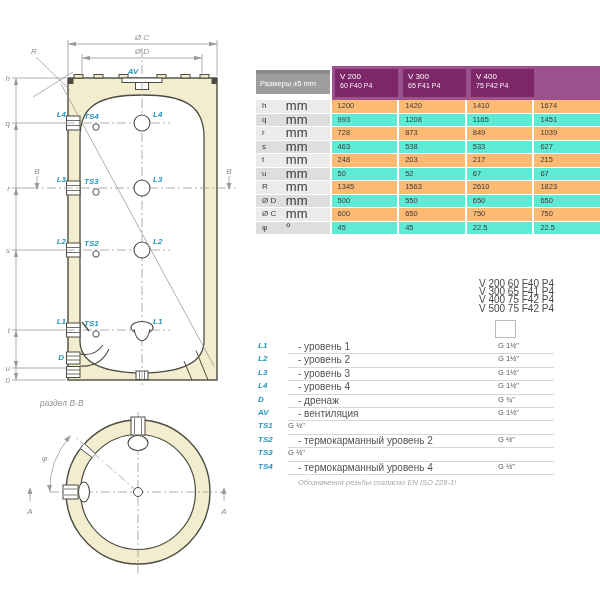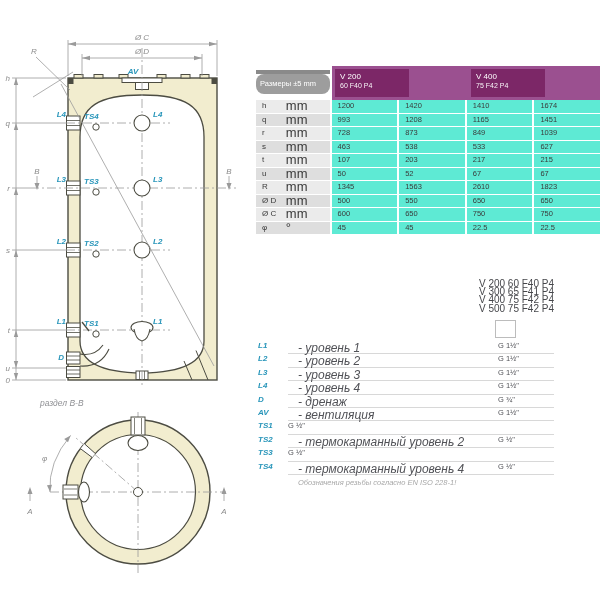--- a/index.html
+++ b/index.html
@@ -7,46 +7,46 @@
           font-family:"Liberation Sans",sans-serif;}
   svg{position:absolute;left:0;top:0;}
   .dimtxt{font:italic 8px "Liberation Sans",sans-serif;fill:#8c8c8c;}
   .porttxt{font:italic bold 8px "Liberation Sans",sans-serif;fill:#2996ba;}
   .sectxt{font:italic 8.5px "Liberation Sans",sans-serif;fill:#8f9094;}
 
   
   #dimtable{position:absolute;left:256px;top:66px;width:344px;height:170px;}
   .corner-strip{position:absolute;left:0;top:4px;width:74px;height:4px;background:#8a8a8a;}
   .corner-cell{position:absolute;left:0;top:8px;width:74px;height:20px;background:#9d9d9d;
-               color:#fff;font-size:7.5px;line-height:20px;padding-left:4px;box-sizing:border-box;border-radius:8px;}
+               color:#fff;font-size:7.5px;line-height:20px;padding-left:4px;box-sizing:border-box;}
   .hdr-band{position:absolute;left:76px;top:0;width:268px;height:34px;background:#9b5090;}
-  .hdr-cell{position:absolute;top:3px;height:28px;width:74px;background:#7c2767;color:#ffffff;
+  .hdr-cell{position:absolute;top:3px;height:28px;width:63px;background:#7c2767;color:#ffffff;
             padding:3px 0 0 5px;box-sizing:border-box;}
   .hdr-cell .l1{font-size:8px;line-height:9px;}
   .hdr-cell .l2{font-size:7px;line-height:9px;opacity:.95;}
   .rows{position:absolute;left:0;top:34px;width:344px;}
   .trow{display:flex;height:12.5px;margin-bottom:1.06px;}
   .c-param{width:30px;padding-left:6px;box-sizing:border-box;font-size:8px;color:#3a3a3a;line-height:12.5px;}
   .c-unit{width:44px;font-size:13px;color:#3a3a3a;line-height:12.5px;}
   .c-val{width:66px;margin-left:2px;padding-left:6px;box-sizing:border-box;
          font-size:7.5px;color:#3a3a3a;line-height:12.5px;}
   .trow.odd .c-param,.trow.odd .c-unit{background:#ebebeb;}
   .trow.even .c-param,.trow.even .c-unit{background:#dedede;}
-  .trow.odd .c-val{background:#5eead4;}
+  .trow.odd .c-val{background:#fdba74;}
   .trow.even .c-val{background:#5eead4;}
 
   
   #legend{position:absolute;left:258px;top:280px;width:296px;}
   .models{position:absolute;right:0;top:0;text-align:right;font-size:10px;line-height:8.2px;color:#46474b;}
   .bracket{position:absolute;left:237px;top:40px;width:19px;height:16px;border:1px solid #bcbcbc;}
   .lrows{position:absolute;left:0;top:61px;width:296px;}
   .lrow{display:flex;height:13.4px;align-items:flex-start;}
   .l-code{width:30px;font:italic bold 8px "Liberation Sans",sans-serif;color:#2996ba;}
   .l-body{flex:1;display:flex;border-bottom:1px solid #d8d8d8;height:12.4px;}
-  .l-desc{flex:1;padding-left:10px;font-size:12px;color:#515257;font-style:italic;}
+  .l-desc{flex:1;padding-left:10px;font-size:10px;color:#515257;}
   .l-thread{width:56px;font-size:7.5px;color:#515257;}
   .footnote{position:absolute;left:40px;top:198px;font:italic 7.5px "Liberation Sans",sans-serif;color:#a8a8a8;}
 </style>
 </head>
 <body>
 
 <div id="canvas">
 
 <svg width="250" height="600" viewBox="0 0 250 600">
 
@@ -240,20 +240,24 @@
 </svg>
 
 <div id="dimtable">
   <div class="corner-strip"></div>
   <div class="corner-cell">Размеры ±5 mm</div>
   <div class="hdr-band">
     <div class="hdr-cell" style="left:3px">
       <div class="l1">V 200</div>
       <div class="l2">60 F40 P4</div>
     </div>
+    <div class="hdr-cell" style="left:71px">
+      <div class="l1">V 300</div>
+      <div class="l2">65 F41 P4</div>
+    </div>
     <div class="hdr-cell" style="left:139px">
       <div class="l1">V 400</div>
       <div class="l2">75 F42 P4</div>
     </div>
   </div>
   <div class="rows">
     <div class="trow odd">
       <div class="c-param">h</div>
       <div class="c-unit">mm</div>
       <div class="c-val">1200</div>
@@ -281,21 +285,21 @@
       <div class="c-param">s</div>
       <div class="c-unit">mm</div>
       <div class="c-val">463</div>
       <div class="c-val">538</div>
       <div class="c-val">533</div>
       <div class="c-val">627</div>
     </div>
     <div class="trow odd">
       <div class="c-param">t</div>
       <div class="c-unit">mm</div>
-      <div class="c-val">107</div>
+      <div class="c-val">248</div>
       <div class="c-val">203</div>
       <div class="c-val">217</div>
       <div class="c-val">215</div>
     </div>
     <div class="trow even">
       <div class="c-param">u</div>
       <div class="c-unit">mm</div>
       <div class="c-val">50</div>
       <div class="c-val">52</div>
       <div class="c-val">67</div>

